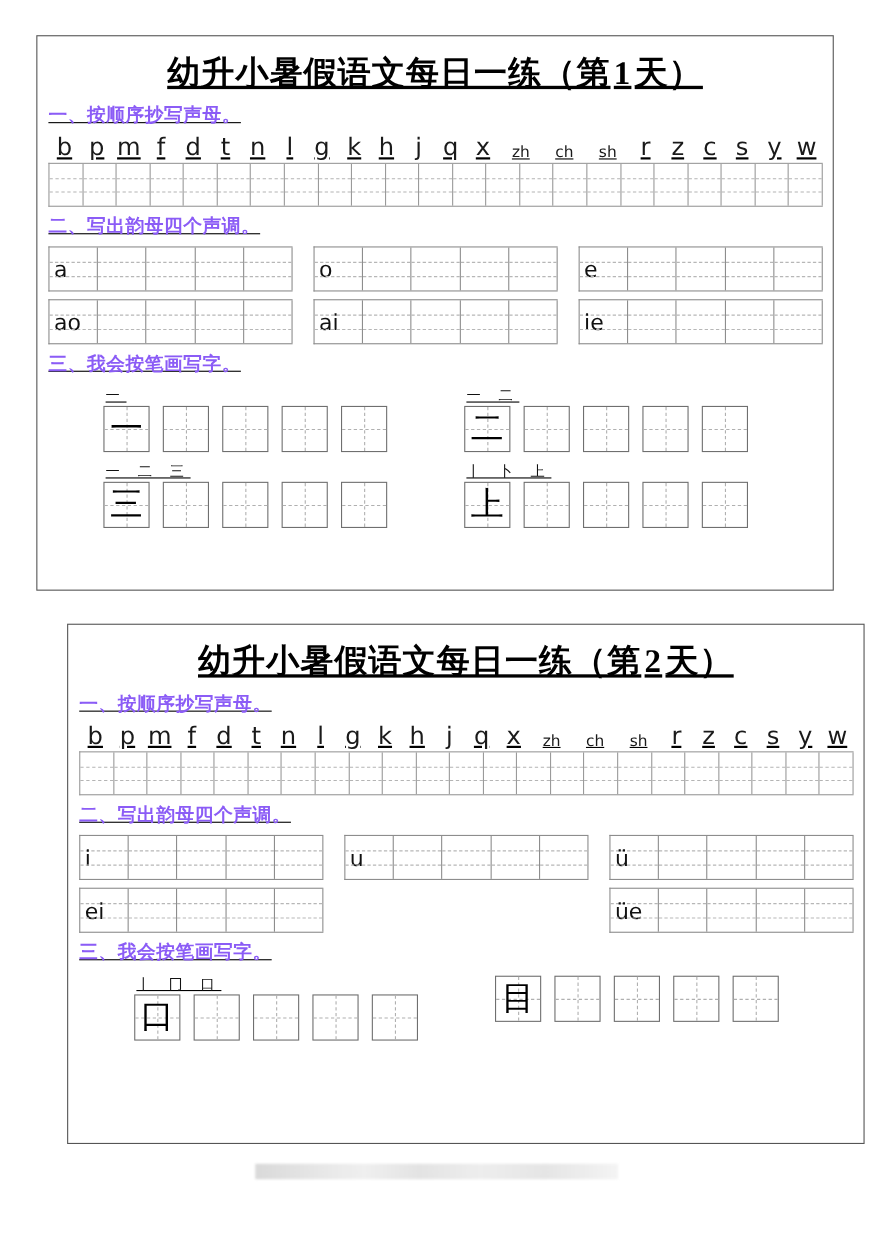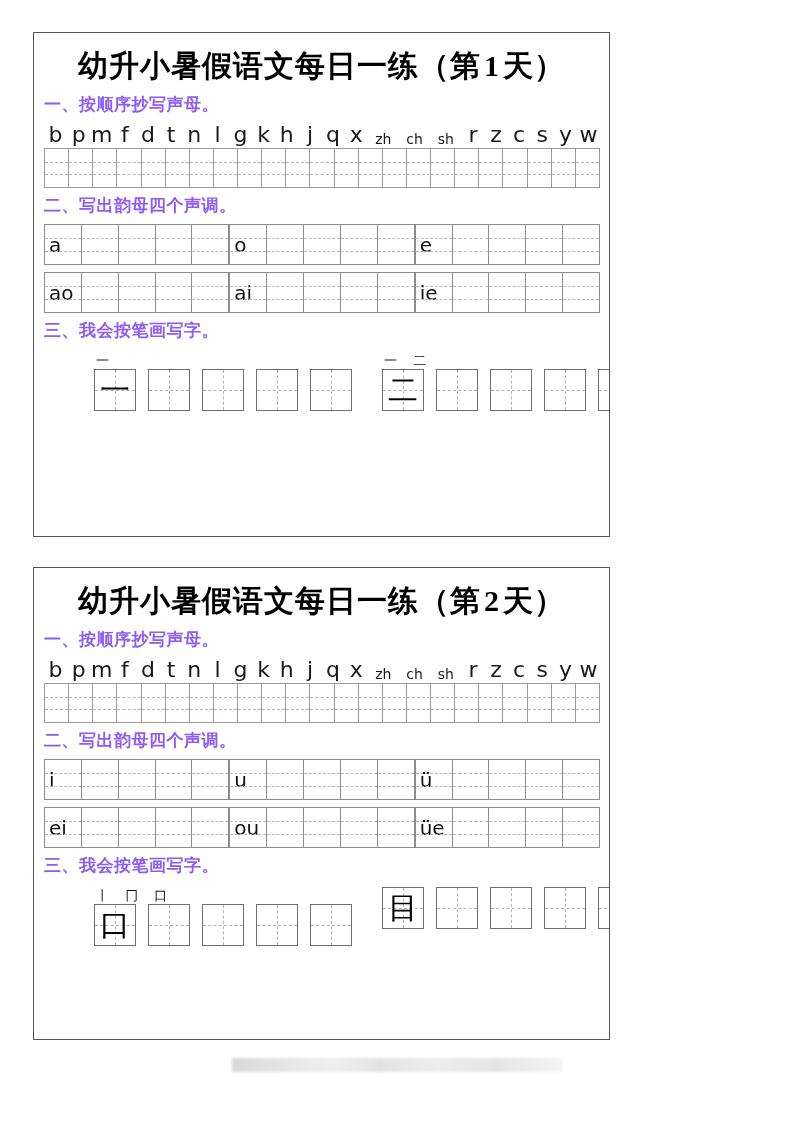--- a/index.html
+++ b/index.html
@@ -7,28 +7,29 @@
     width:793px;height:1122px;
     background:#ffffff;
     font-family:"Liberation Serif", serif;
     overflow:hidden;
     position:relative;
   }
 
   .page{
     position:absolute;
     left:33px;
-    width:577px;
+    width:725px;
     border:1.5px solid #555;
     box-sizing:border-box;
     background:#fff;
     overflow:hidden;
+    text-decoration:underline;
   }
   #page-1{ top:32px; height:505px; }
-  #page-2{ top:567px; height:473px; }
+  #page-2{ top:567px; height:473px;margin-left:28px; }
 
   .title{
     text-align:center;
     font-size:30px;
     font-weight:bold;
     letter-spacing:1px;
     font-family:"Liberation Serif", serif;
     margin-top:13px;
     margin-bottom:4px;
     color:#000;
@@ -337,20 +338,46 @@
           <div class="tzg">
             <span class="ch">二</span>
           </div>
           <div class="tzg"></div>
           <div class="tzg"></div>
           <div class="tzg"></div>
           <div class="tzg"></div>
         </div>
       </div>
     </div>
+  <div class="char-block" id="p1-c2">
+      <div class="char-half">
+        <div class="stroke-line">一 二 三</div>
+        <div class="tzg-row">
+          <div class="tzg">
+            <span class="ch">三</span>
+          </div>
+          <div class="tzg"></div>
+          <div class="tzg"></div>
+          <div class="tzg"></div>
+          <div class="tzg"></div>
+        </div>
+      </div>
+      <div class="char-half right">
+        <div class="stroke-line">丨 卜 上</div>
+        <div class="tzg-row">
+          <div class="tzg">
+            <span class="ch">上</span>
+          </div>
+          <div class="tzg"></div>
+          <div class="tzg"></div>
+          <div class="tzg"></div>
+          <div class="tzg"></div>
+        </div>
+      </div>
+    </div>
 </div>
 
 <div class="page" id="page-2">
 
   <div class="title">
     <span>幼升小暑假语文每日一练（第</span><span class="num">2</span><span>天）</span>
   </div>
 
   <div class="sec-head">一、按顺序抄写声母。</div>
   <div class="letters" id="p2-letters">
@@ -439,29 +466,20 @@
         <div class="vcell">
           <span class="vtext">ei</span>
         </div>
         <div class="vcell"></div>
         <div class="vcell"></div>
         <div class="vcell"></div>
         <div class="vcell"></div>
       </div>
       <div class="vgroup">
         <div class="vcell">
-          <span class="vtext">ou</span>
-        </div>
-        <div class="vcell"></div>
-        <div class="vcell"></div>
-        <div class="vcell"></div>
-        <div class="vcell"></div>
-      </div>
-      <div class="vgroup">
-        <div class="vcell">
           <span class="vtext">üe</span>
         </div>
         <div class="vcell"></div>
         <div class="vcell"></div>
         <div class="vcell"></div>
         <div class="vcell"></div>
       </div>
     </div>
 
   <div class="sec-head">三、我会按笔画写字。</div>

